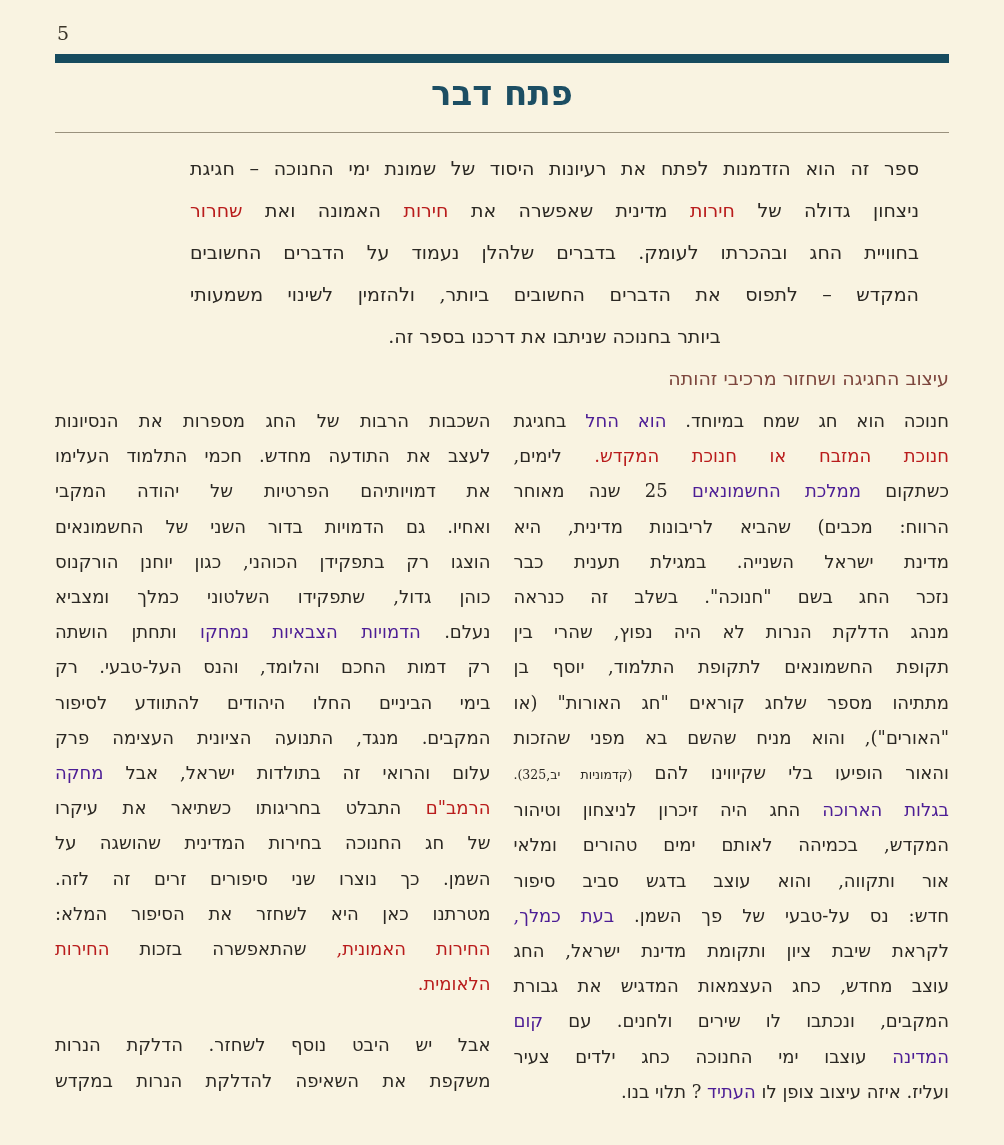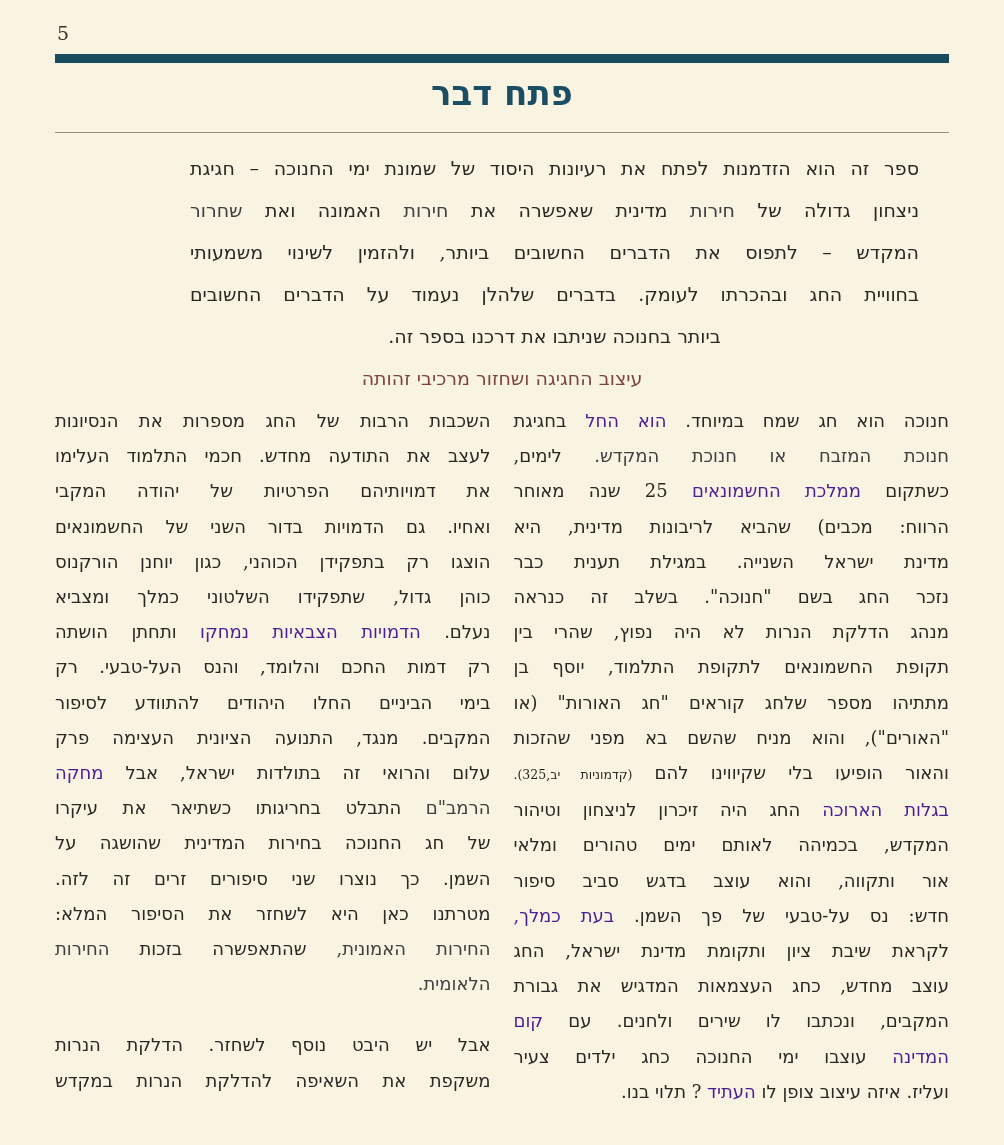--- a/index.html
+++ b/index.html
@@ -20,58 +20,58 @@
     font-size:34px;font-weight:bold;color:#1c4e63;
     margin:4px 0 19px 0;line-height:40px;
   }
   .title-rule{border:none;border-top:1px solid #9a917d;margin:0 0 14px 0;}
   .intro{
     direction:rtl;
     margin:2px 30px 0 135px;
     font-size:19px;line-height:42px;
   }
   .section-subtitle{
-    direction:rtl;text-align:center;
+    direction:rtl;
     color:#7d463d;font-size:19px;
     margin:6px 0 10px 0;line-height:30px;
   }
   .columns{
     direction:rtl;
     display:flex;gap:23px;align-items:flex-start;
     margin-top:2px;
   }
   .col{
     width:calc((100% - 23px)/2);
     font-size:18px;line-height:35.2px;
   }
   .ln{
     text-align:justify;
     text-align-last:justify;
   }
   .ln-center{text-align-last:center;}
   .ln-end{text-align-last:right;}
   .ln-gap{margin-top:26px;}
-  .s-red{color:#404040;}
+  .s-red{color:#b91c1c;}
   .s-purple{color:#4c1d95;}
   .s-small{font-size:12.5px;}
 </style>
 </head>
 <body>
 
 <div class="page">
   <div class="page-number">5</div>
   <div class="top-rule"></div>
   <h1 class="page-title">פתח דבר</h1>
   <hr class="title-rule">
 
   <div class="intro">
       <div class="ln"><span class="">ספר זה הוא הזדמנות לפתח את רעיונות היסוד של שמונת ימי החנוכה – חגיגת</span></div>
       <div class="ln"><span class="">ניצחון גדולה של </span><span class="s-red">חירות</span><span class=""> מדינית שאפשרה את </span><span class="s-red">חירות</span><span class=""> האמונה ואת </span><span class="s-red">שחרור</span></div>
+      <div class="ln"><span class="">בחוויית החג ובהכרתו לעומק. בדברים שלהלן נעמוד על הדברים החשובים</span></div>
       <div class="ln"><span class="">המקדש – לתפוס את הדברים החשובים ביותר, ולהזמין לשינוי משמעותי</span></div>
-      <div class="ln"><span class="">בחוויית החג ובהכרתו לעומק. בדברים שלהלן נעמוד על הדברים החשובים</span></div>
       <div class="ln ln-center"><span class="">ביותר בחנוכה שניתבו את דרכנו בספר זה.</span></div>
     </div>
 
   <div class="section-subtitle">עיצוב החגיגה ושחזור מרכיבי זהותה</div>
 
   <div class="columns">
     <div class="col">
         <div class="ln"><span class="">חנוכה הוא חג שמח במיוחד. </span><span class="s-purple">הוא החל</span><span class=""> בחגיגת</span></div>
         <div class="ln"><span class="s-red">חנוכת המזבח או חנוכת המקדש.</span><span class=""> לימים,</span></div>
         <div class="ln"><span class="">כשתקום </span><span class="s-purple">ממלכת החשמונאים</span><span class=""> 25 שנה מאוחר</span></div>

